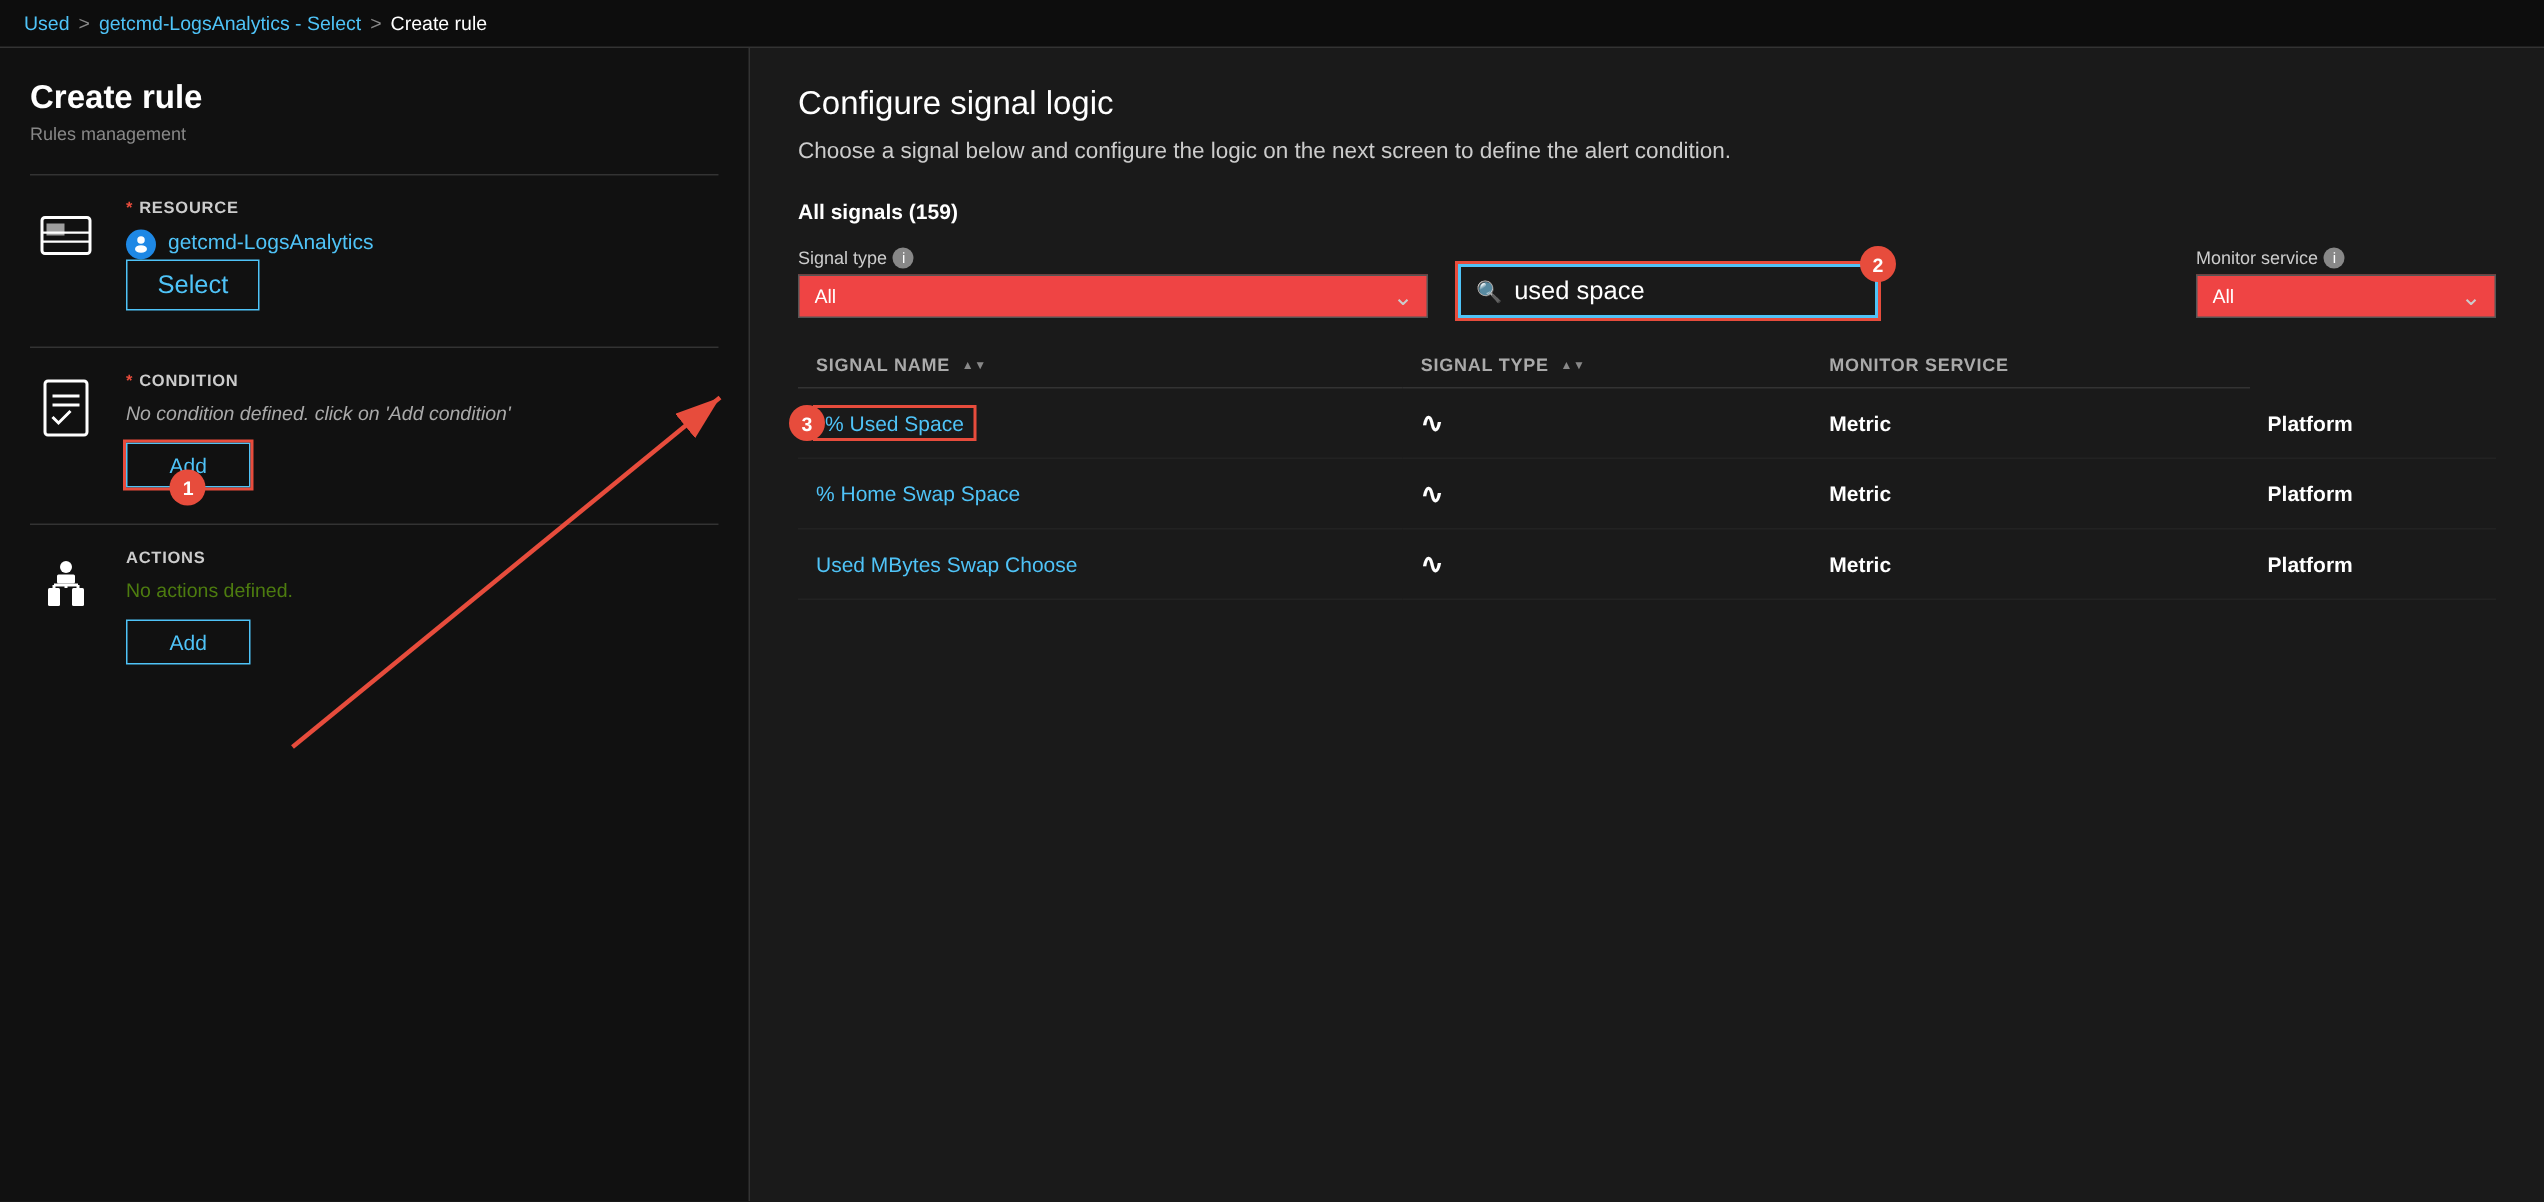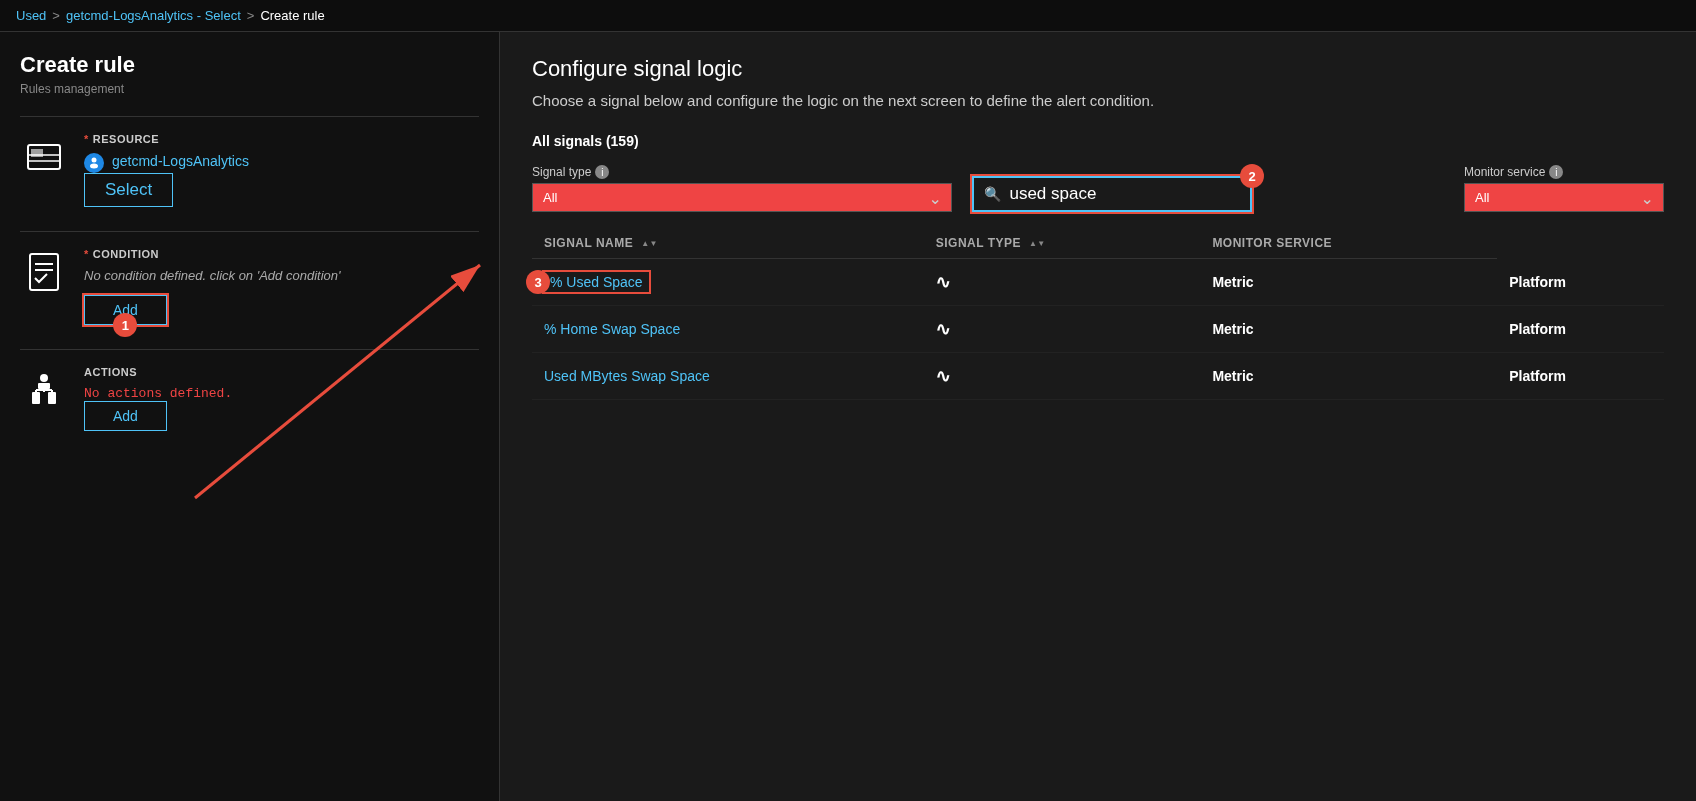--- a/index.html
+++ b/index.html
@@ -137,22 +137,22 @@
 
     .condition-text {
       font-size: 13px;
       color: #aaa;
       margin-bottom: 12px;
       font-style: italic;
     }
 
     .actions-text {
       font-size: 13px;
-      color: #ef4444;
-      font-family: Liberation Mono, monospace;
+      color: #4d7c0f;
+      margin-bottom: 12px;
     }
 
     
     .step-badge {
       width: 24px;
       height: 24px;
       background: #e74c3c;
       border-radius: 50%;
       display: flex;
       align-items: center;
@@ -478,21 +478,21 @@
             <td class="signal-type">Metric</td>
             <td class="monitor-service">Platform</td>
           </tr>
           <tr>
             <td class="signal-name-cell">% Home Swap Space</td>
             <td><span style="color:#fff;font-size:18px;font-weight:bold;">∿</span></td>
             <td class="signal-type">Metric</td>
             <td class="monitor-service">Platform</td>
           </tr>
           <tr>
-            <td class="signal-name-cell">Used MBytes Swap Space</td>
+            <td class="signal-name-cell">Used MBytes Swap Choose</td>
             <td><span style="color:#fff;font-size:18px;font-weight:bold;">∿</span></td>
             <td class="signal-type">Metric</td>
             <td class="monitor-service">Platform</td>
           </tr>
         </tbody>
     </table>
 
   </div>
 </div>
 

